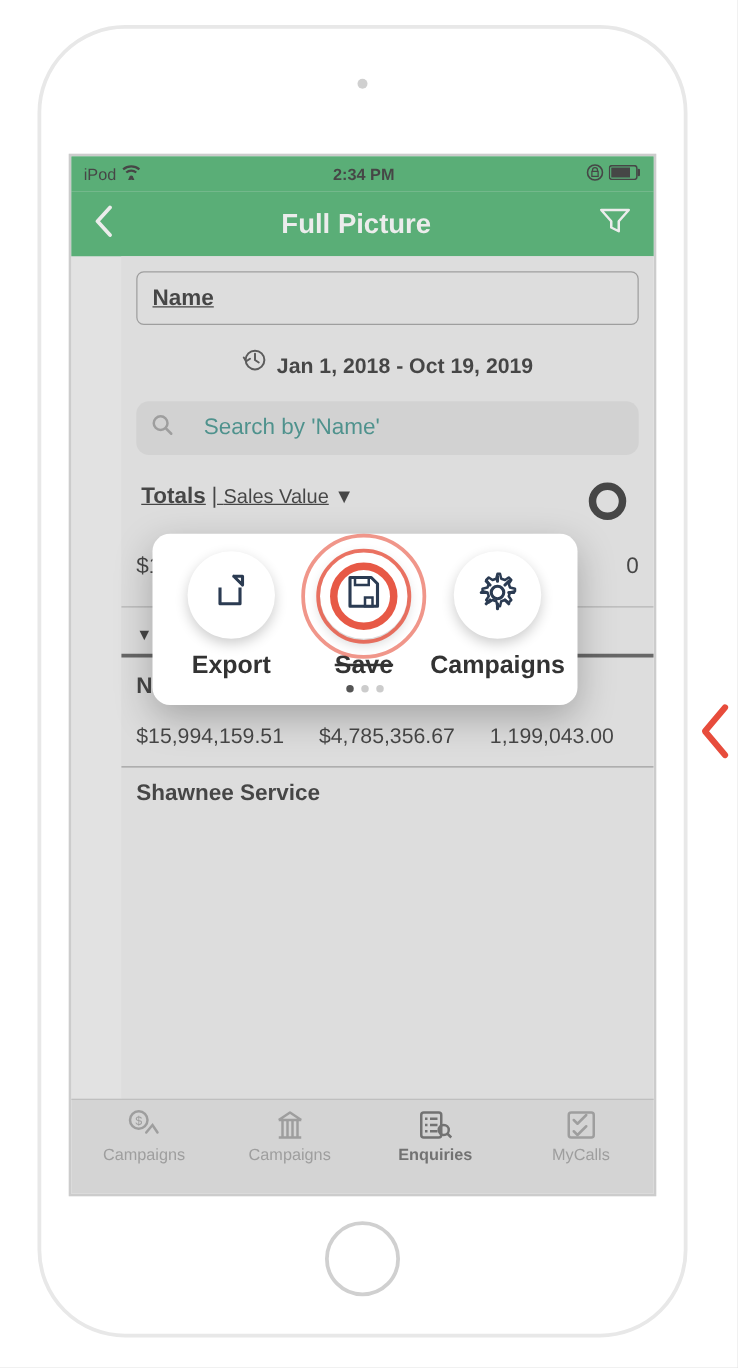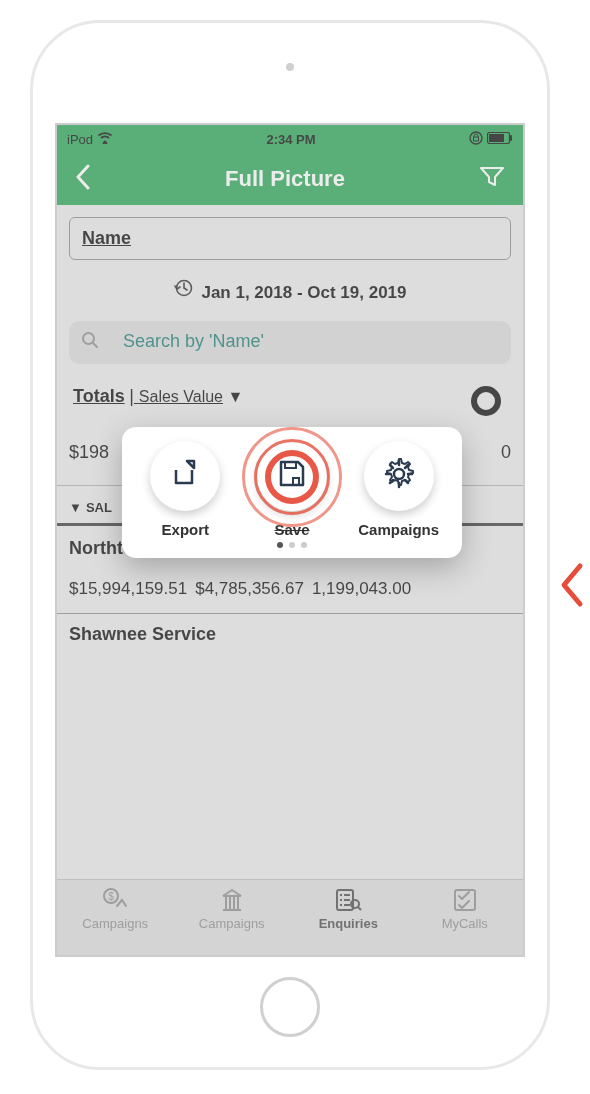--- a/index.html
+++ b/index.html
@@ -69,21 +69,21 @@
       background: #1fa04c;
       display: flex;
       align-items: center;
       justify-content: space-between;
       padding: 0 18px;
       color: #fff;
       text-align: center;
     }
     .nav-title { font-size: 22px; font-weight: 600; }
     
-    .content { padding: 12px; background: #e8e8e8; height: calc(100% - 80px - 76px); overflow: hidden; position: relative; }
+    .content { padding: 12px; background: #e8e8e8; height: calc(100% - 80px - 76px); overflow: hidden; position: relative; margin-left: 40px; }
     
     .name-pill {
       background: #e8e8e8;
       border: 1px solid #888;
       border-radius: 6px;
       padding: 10px 12px;
       font-size: 18px;
       font-weight: 600;
       text-decoration: underline;
     }
@@ -123,21 +123,21 @@
     .amount-row { padding: 16px 0; font-size: 18px; display: flex; justify-content: space-between; }
     
     .divider { border-top: 1px solid #aaa; margin: 6px -12px; }
     
     .sales-head { font-size: 13px; font-weight: 700; padding-top: 8px; display: flex; align-items: center; gap: 4px; }
     
     .thick-line { border-top: 3px solid #333; margin: 8px -12px 2px; }
     .thin-line { border-top: 1px solid #888; margin: 0 -12px; }
     
     .company { font-size: 18px; font-weight: 700; padding: 10px 0; }
-    .vals { display: flex; gap: 8px; font-size: 17px; padding: 10px 0 14px; }
+    .vals { display: flex; gap: 28px; font-size: 17px; padding: 10px 0 14px; }
     
     
     .tab-bar {
       position: absolute;
       bottom: 0; left: 0; right: 0;
       height: 76px;
       background: #dadada;
       border-top: 1px solid #bbb;
       display: flex;
       padding-top: 6px;
@@ -170,21 +170,21 @@
     .popup-row { display: flex; justify-content: space-around; width: 100%; }
     .pop-item { flex: 1; text-align: center; position: relative; }
     .pop-circle {
       width: 70px; height: 70px;
       border-radius: 50%;
       background: #fff;
       box-shadow: 0 4px 10px rgba(0,0,0,0.2);
       display: flex; align-items: center; justify-content: center;
       margin: 0 auto 10px;
     }
-    .pop-label { font-size: 15px; font-weight: 600; color: #333; }
+    .pop-label { font-size: 20px; font-weight: 600; color: #333; }
     .pop-label.strike { text-decoration: line-through; }
     
     .ripple {
       position: absolute;
       top: -14px; left: 50%;
       width: 100px; height: 100px;
       transform: translateX(-50px);
       pointer-events: none;
     }
     .ripple span {

